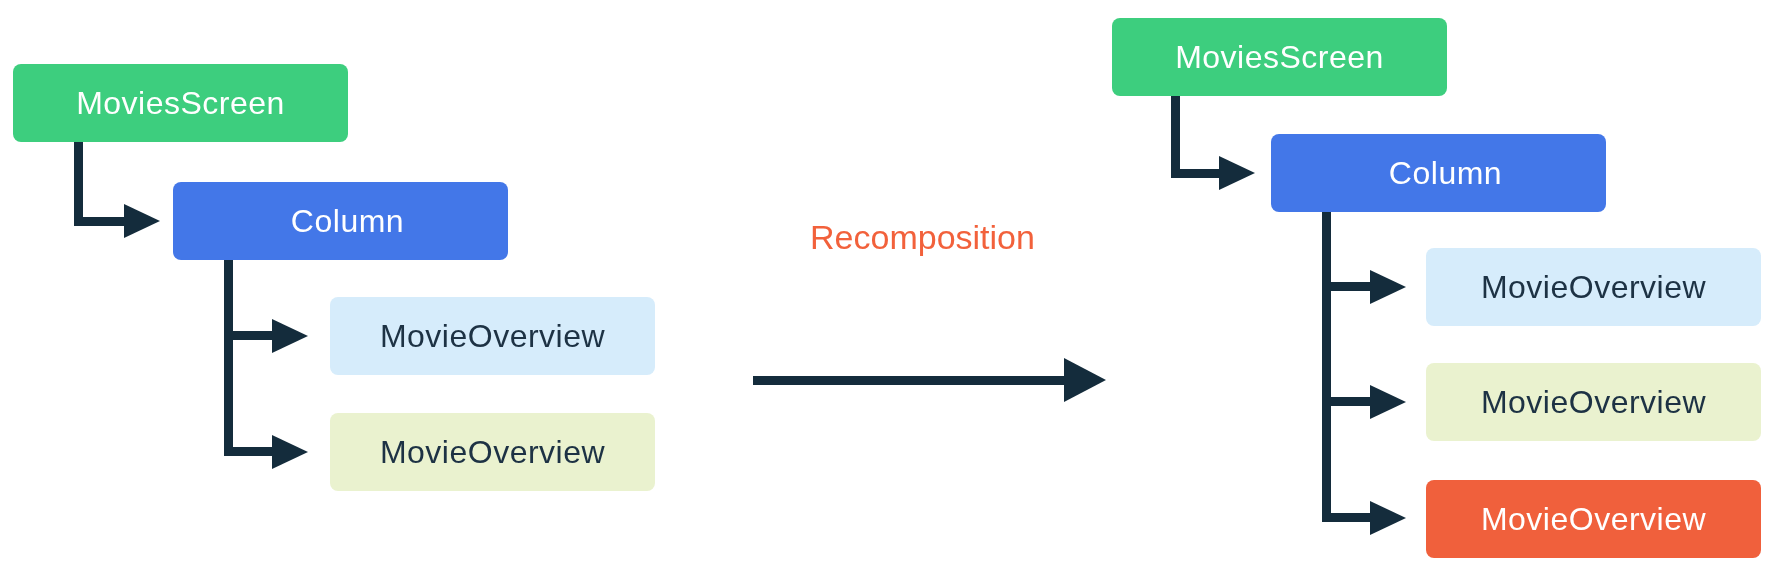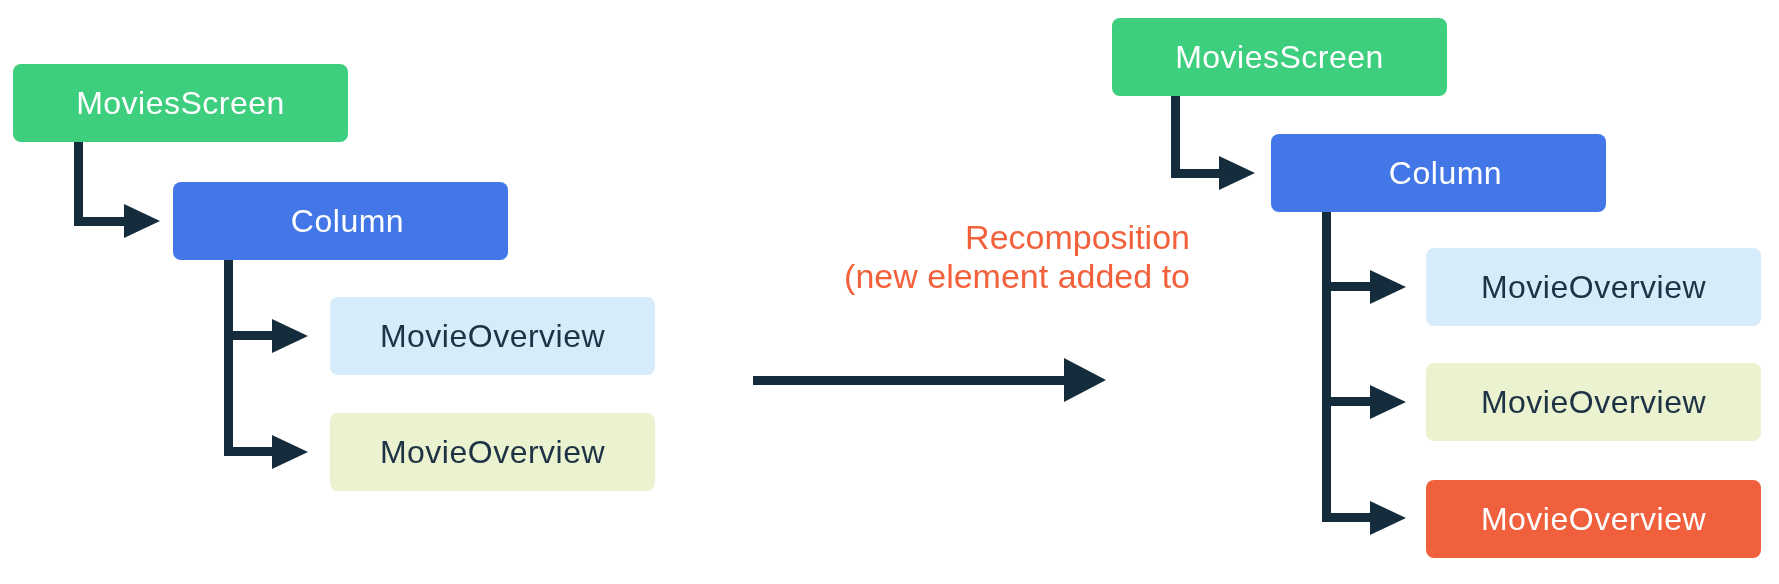--- a/index.html
+++ b/index.html
@@ -48,21 +48,21 @@
     border-left: 36px solid var(--connector);
   }
   .arrowhead.big {
     border-top: 22px solid transparent;
     border-bottom: 22px solid transparent;
     border-left: 42px solid var(--connector);
   }
   .annotation {
     position: absolute;
     left: 655px; top: 218px; width: 535px;
-    text-align: right;
+    text-align: center;
     color: var(--annotation-text);
     font-size: 34px;
     line-height: 39px;
     font-weight: 400;
   }
 </style>
 </head>
 <body>
 
 <div class="canvas">
@@ -83,21 +83,20 @@
 
     <div class="h-line" style="left:224px; top:447px; width:50px; height:9px;"></div>
     <div class="arrowhead" style="left:272px; top:435px;"></div>
 
     <div class="node light-bg bg-lblue" style="left:330px; top:297px; width:325px; height:78px;">MovieOverview</div>
     <div class="node light-bg bg-lyellow" style="left:330px; top:413px; width:325px; height:78px;">MovieOverview</div>
   </section>
 
   <div class="annotation">
     <div>Recomposition</div>
-    <div>(new element added to</div>
   </div>
   <div class="h-line" style="left:753px; top:376px; width:315px; height:9px;"></div>
   <div class="arrowhead big" style="left:1064px; top:358px;"></div>
 
   <section>
     <div class="node dark-bg bg-green" style="left:1112px; top:18px; width:335px; height:78px;">MoviesScreen</div>
 
     <div class="v-line" style="left:1171px; top:96px; width:9px; height:82px;"></div>
     <div class="h-line" style="left:1171px; top:169px; width:52px; height:9px;"></div>
     <div class="arrowhead" style="left:1219px; top:156px;"></div>

